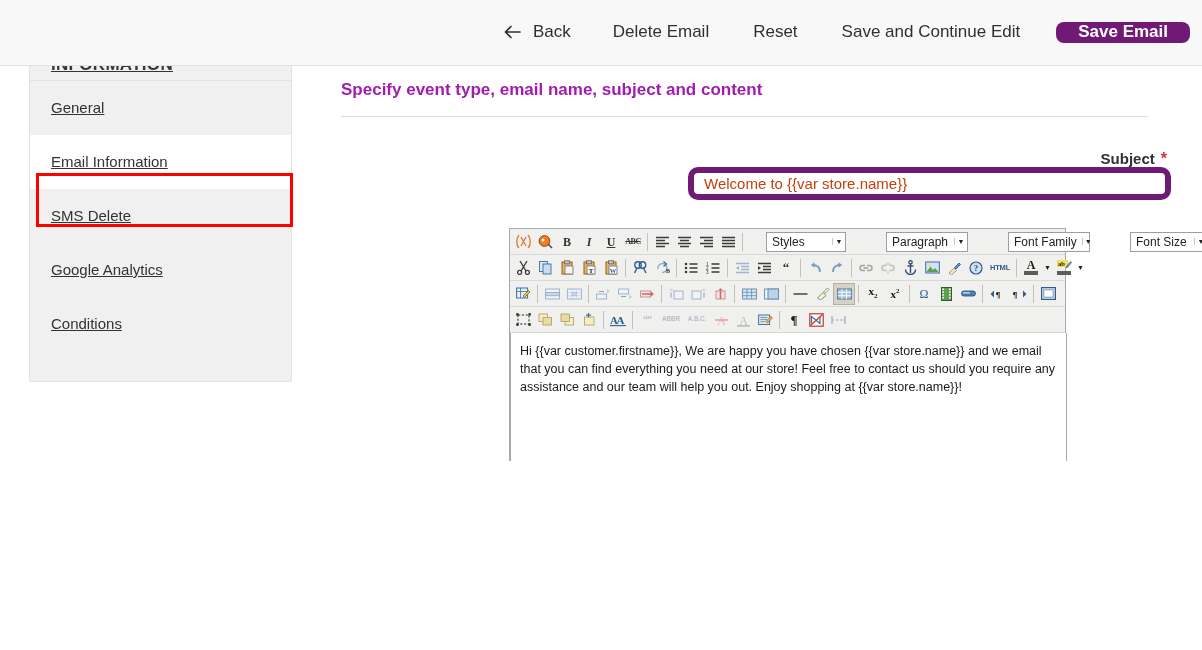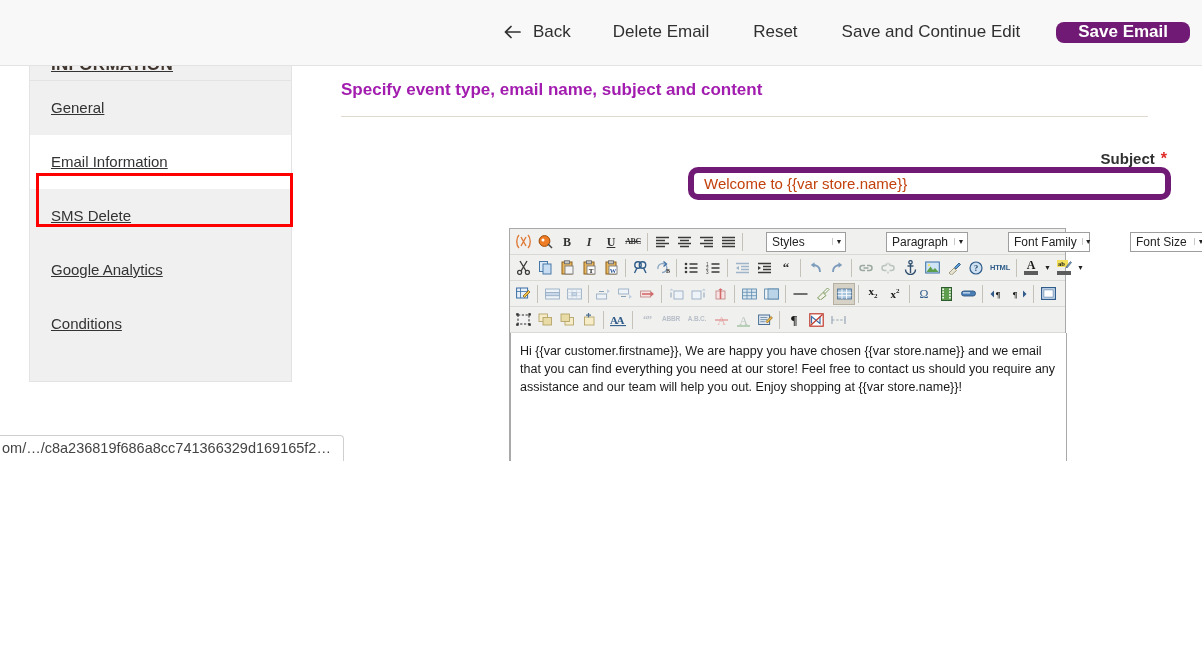--- a/index.html
+++ b/index.html
@@ -781,15 +781,14 @@
 
         <div class="editor-body">
           <span>Hi {{var customer.firstname}}, We are happy you have chosen {{var store.name}} and we email that you can find everything you need at our store! Feel free to contact us should you require any assistance and our team will help you out. Enjoy shopping at {{var store.name}}!</span>
         </div>
 
       </div>
     </div>
 
   </div>
 
-  <div class="status-bar">om/…/c8a236819f686a8cc741366329d169165f2…</div>
 
 </div>
 
 </body></html>

